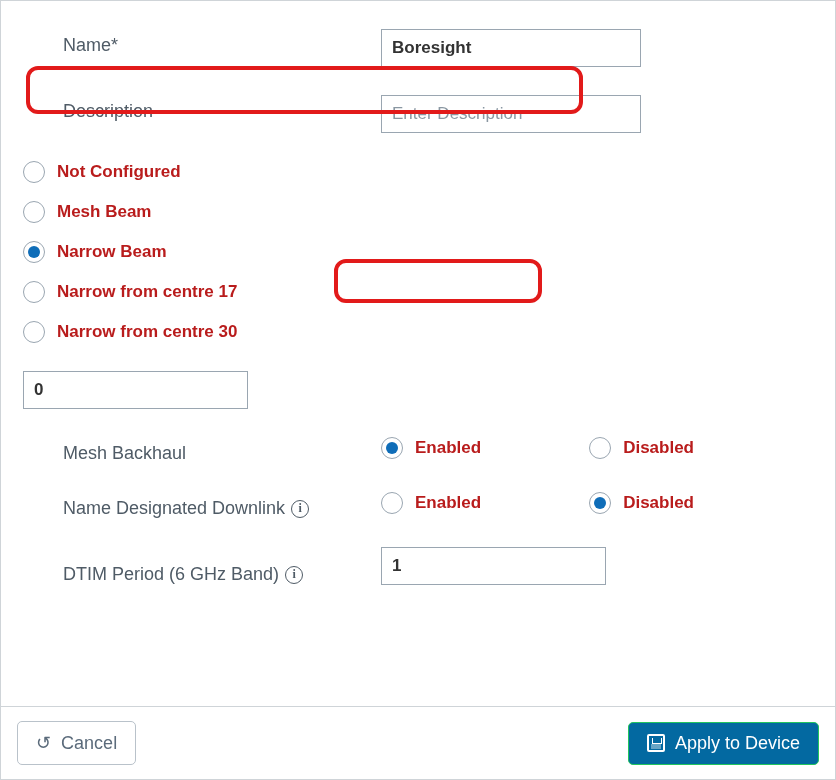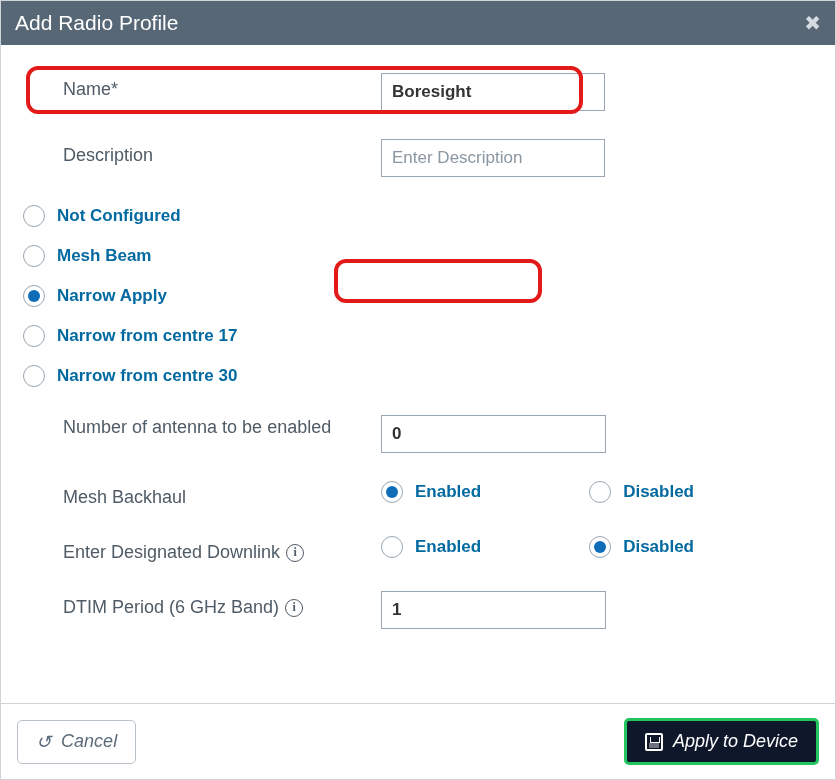--- a/index.html
+++ b/index.html
@@ -56,21 +56,21 @@
     align-items: center;
     gap: 6px;
     margin-left: 40px;
   }
   .input-text {
     border: 1px solid #9aa6b1;
     padding: 7px 10px;
     font-size: 17px;
     font-weight: 700;
     color: #333;
-    width: 224px;
+    width: 260px;
     height: 38px;
   }
   .input-text::placeholder { color: #8a97a2; font-weight: 400; }
   .radio-group {
     display: flex;
     flex-direction: column;
     gap: 18px;
   }
   .radio-row {
     display: flex;
@@ -95,21 +95,21 @@
   .radio-circle.selected::after {
     content: "";
     width: 12px;
     height: 12px;
     background: #0f6db8;
     border-radius: 50%;
   }
   .radio-label {
     font-size: 17px;
     font-weight: 700;
-    color: #0369a1;
+    color: #b91c1c;
     white-space: nowrap;
   }
   .highlight-name {
     position: absolute;
     left: 25px;
     top: 65px;
     width: 557px;
     height: 48px;
     border: 4px solid #e21a1a;
     border-radius: 12px;
@@ -150,26 +150,25 @@
     display: inline-flex;
     align-items: center;
     gap: 10px;
     border-radius: 5px;
     padding: 10px 18px;
     font-size: 18px;
     cursor: pointer;
     border: 1px solid #b9c2ca;
     background: #fff;
     color: #5b6b7b;
-    font-style: italic;
   }
   .btn.primary {
-    background: #0f172a;
+    background: #0369a1;
     color: #fff;
-    border: 3px solid #22c55e;
+    border: 1px solid #22c55e;
   }
   .icon-undo::before { content: "↺"; font-size: 18px; }
   .icon-save {
     display: inline-block;
     width: 18px; height: 18px;
     border: 2px solid #fff;
     border-radius: 2px;
     position: relative;
   }
   .icon-save::before {
@@ -187,24 +186,20 @@
     width:10px; height:5px;
     background:#fff;
     opacity:.4;
   }
 </style>
 </head>
 <body>
 
 <div class="dialog">
 
-  <div class="header">
-    <span class="header-title">Add Radio Profile</span>
-    <button class="close-btn">✖</button>
-  </div>
 
   <div class="content">
 
     <div class="row">
       <div class="row-label">Name*</div>
       <input class="input-text" type="text" value="Boresight" style="">
     </div>
 
     <div class="row">
       <div class="row-label">Description</div>
@@ -216,70 +211,69 @@
         <label class="radio-item">
           <span class="radio-circle"></span>
           <span class="radio-label">Not Configured</span>
         </label>
         <label class="radio-item">
           <span class="radio-circle"></span>
           <span class="radio-label">Mesh Beam</span>
         </label>
         <label class="radio-item">
           <span class="radio-circle selected"></span>
-          <span class="radio-label">Narrow Apply</span>
+          <span class="radio-label">Narrow Beam</span>
         </label>
         <label class="radio-item">
           <span class="radio-circle"></span>
           <span class="radio-label">Narrow from centre 17</span>
         </label>
         <label class="radio-item">
           <span class="radio-circle"></span>
           <span class="radio-label">Narrow from centre 30</span>
         </label>
       </div>
     </div>
 
     <div class="row">
-      <div class="row-label" style="padding-top:0; line-height:1.4;">Number of antenna to be enabled</div>
       <input class="input-text" type="text" style="width: 225px;" value="0">
     </div>
 
     <div class="row">
       <div class="row-label">Mesh Backhaul</div>
       <div class="radio-row">
         <label class="radio-item">
           <span class="radio-circle selected"></span>
           <span class="radio-label">Enabled</span>
         </label>
         <label class="radio-item">
           <span class="radio-circle"></span>
           <span class="radio-label">Disabled</span>
         </label>
       </div>
     </div>
 
     <div class="row">
       <div class="row-label">
-        <span>Enter Designated Downlink</span>
+        <span>Name Designated Downlink</span>
         <span class="info-icon">i</span>
       </div>
       <div class="radio-row">
         <label class="radio-item">
           <span class="radio-circle"></span>
           <span class="radio-label">Enabled</span>
         </label>
         <label class="radio-item">
           <span class="radio-circle selected"></span>
           <span class="radio-label">Disabled</span>
         </label>
       </div>
     </div>
 
-    <div class="row" style="margin-bottom:10px;">
+    <div class="row" style="margin-bottom:10px;align-items:flex-end;">
       <div class="row-label">
         <span>DTIM Period (6 GHz Band)</span>
         <span class="info-icon">i</span>
       </div>
       <input class="input-text" type="text" style="width: 225px;" value="1">
     </div>
 
   </div>
 
   <div class="footer">

